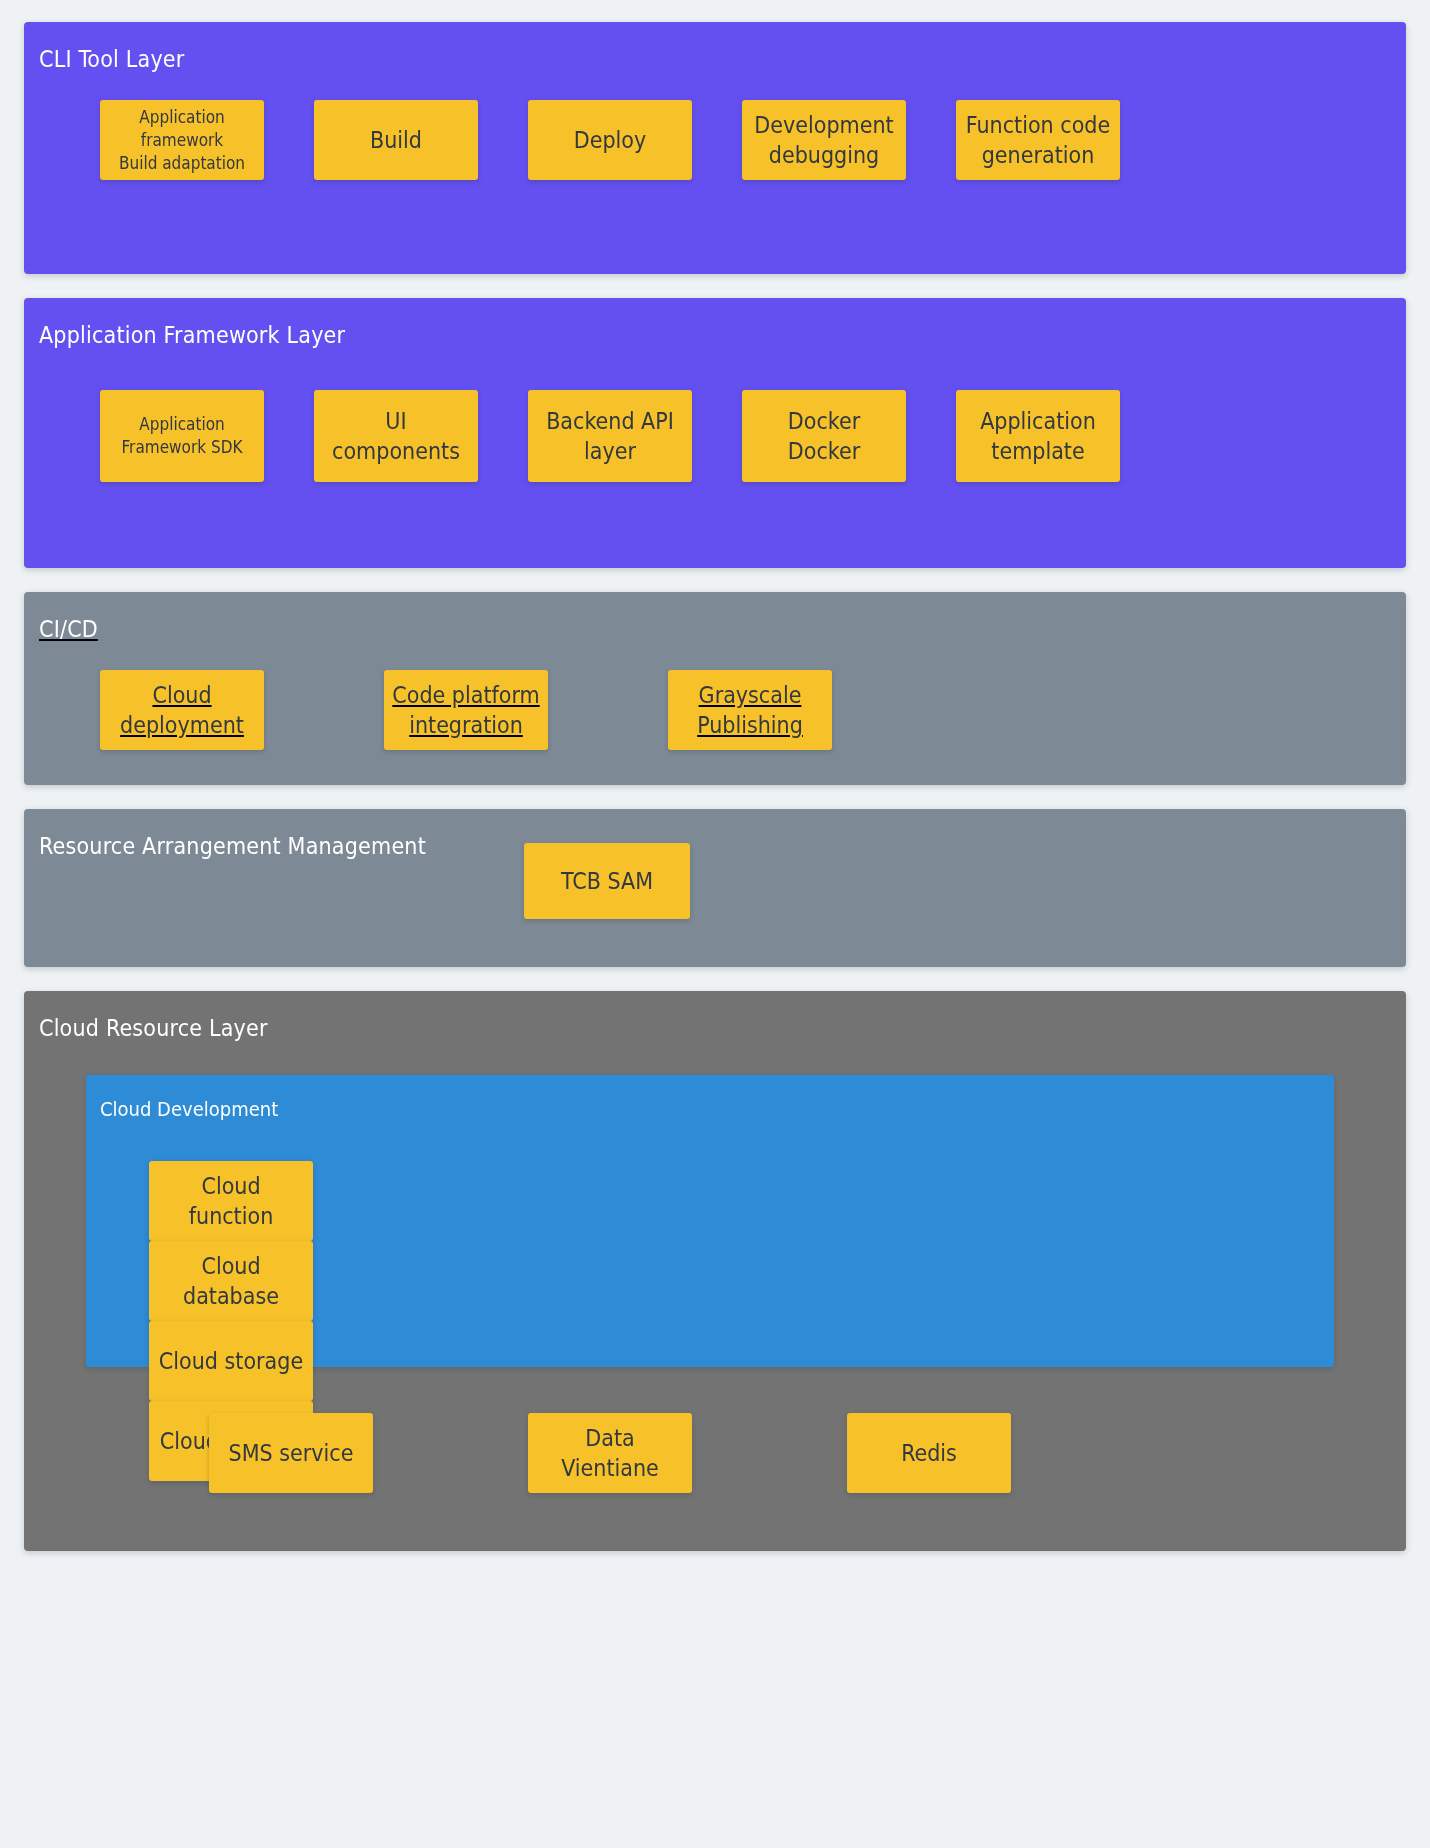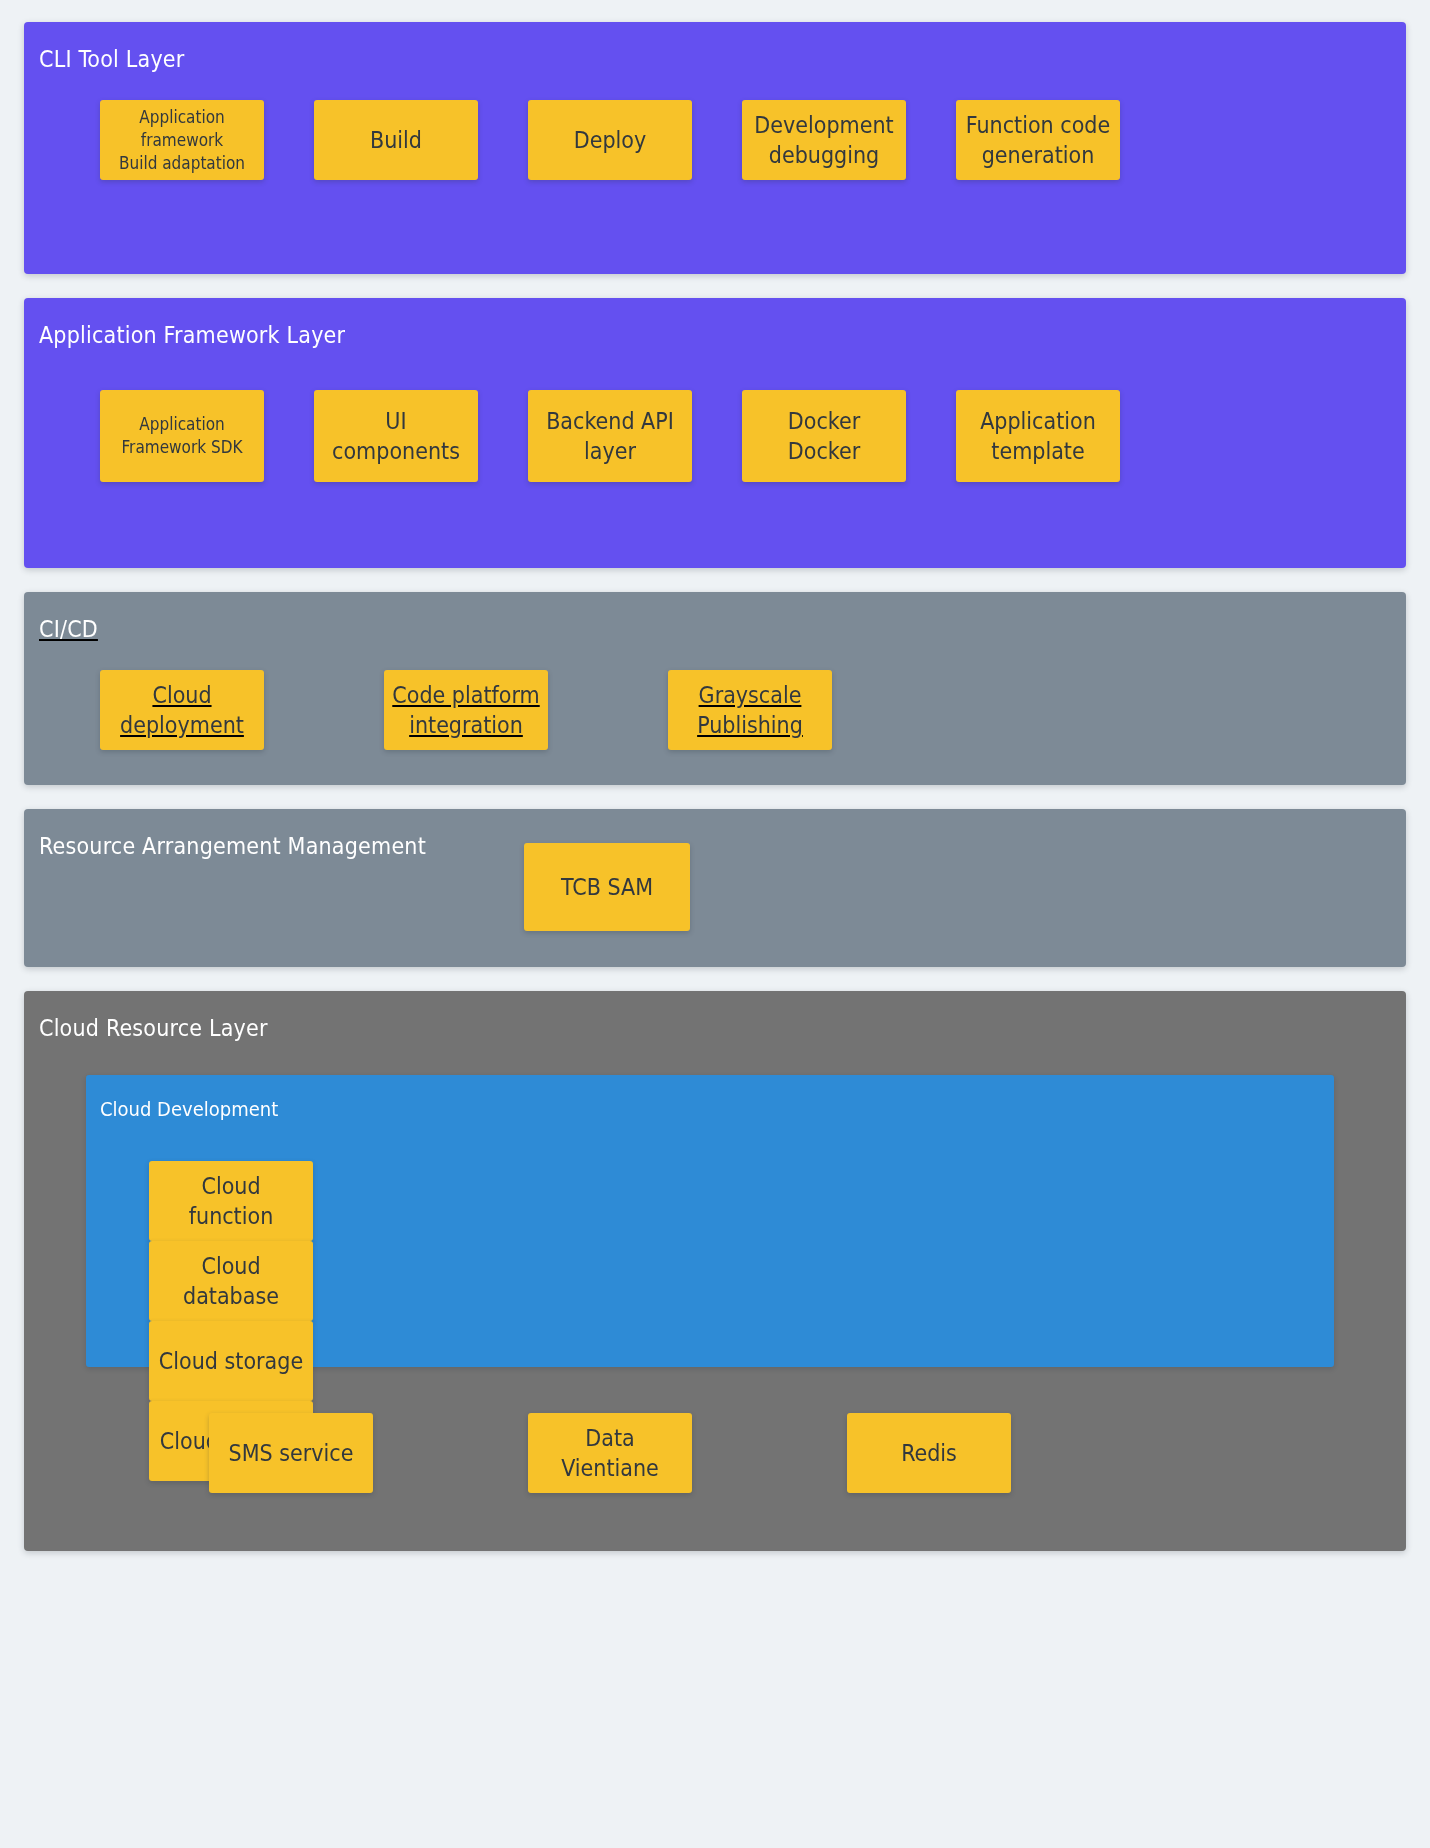--- a/index.html
+++ b/index.html
@@ -83,21 +83,21 @@
 
   
   #layer-cicd { height: 193px; text-decoration: underline; }
   #layer-cicd .row { margin-top: 22px; padding-left: 76px; }
   #layer-cicd .box { width: 164px; height: 80px; }
   #layer-cicd .gap { width: 120px; flex: none; }
 
   
   #layer-ram { height: 158px; }
   #layer-ram .row { margin-top: -22px; padding-left: 500px; }
-  #layer-ram .box { width: 166px; height: 88px; }
+  #layer-ram .box { width: 166px; height: 76px; }
 
   
   #layer-crl {
     height: 560px;
     padding-bottom: 0;
   }
   .cloud-dev {
     background: #2e8bd6;
     border-radius: 3px;
     margin: 28px 72px 0 62px;

